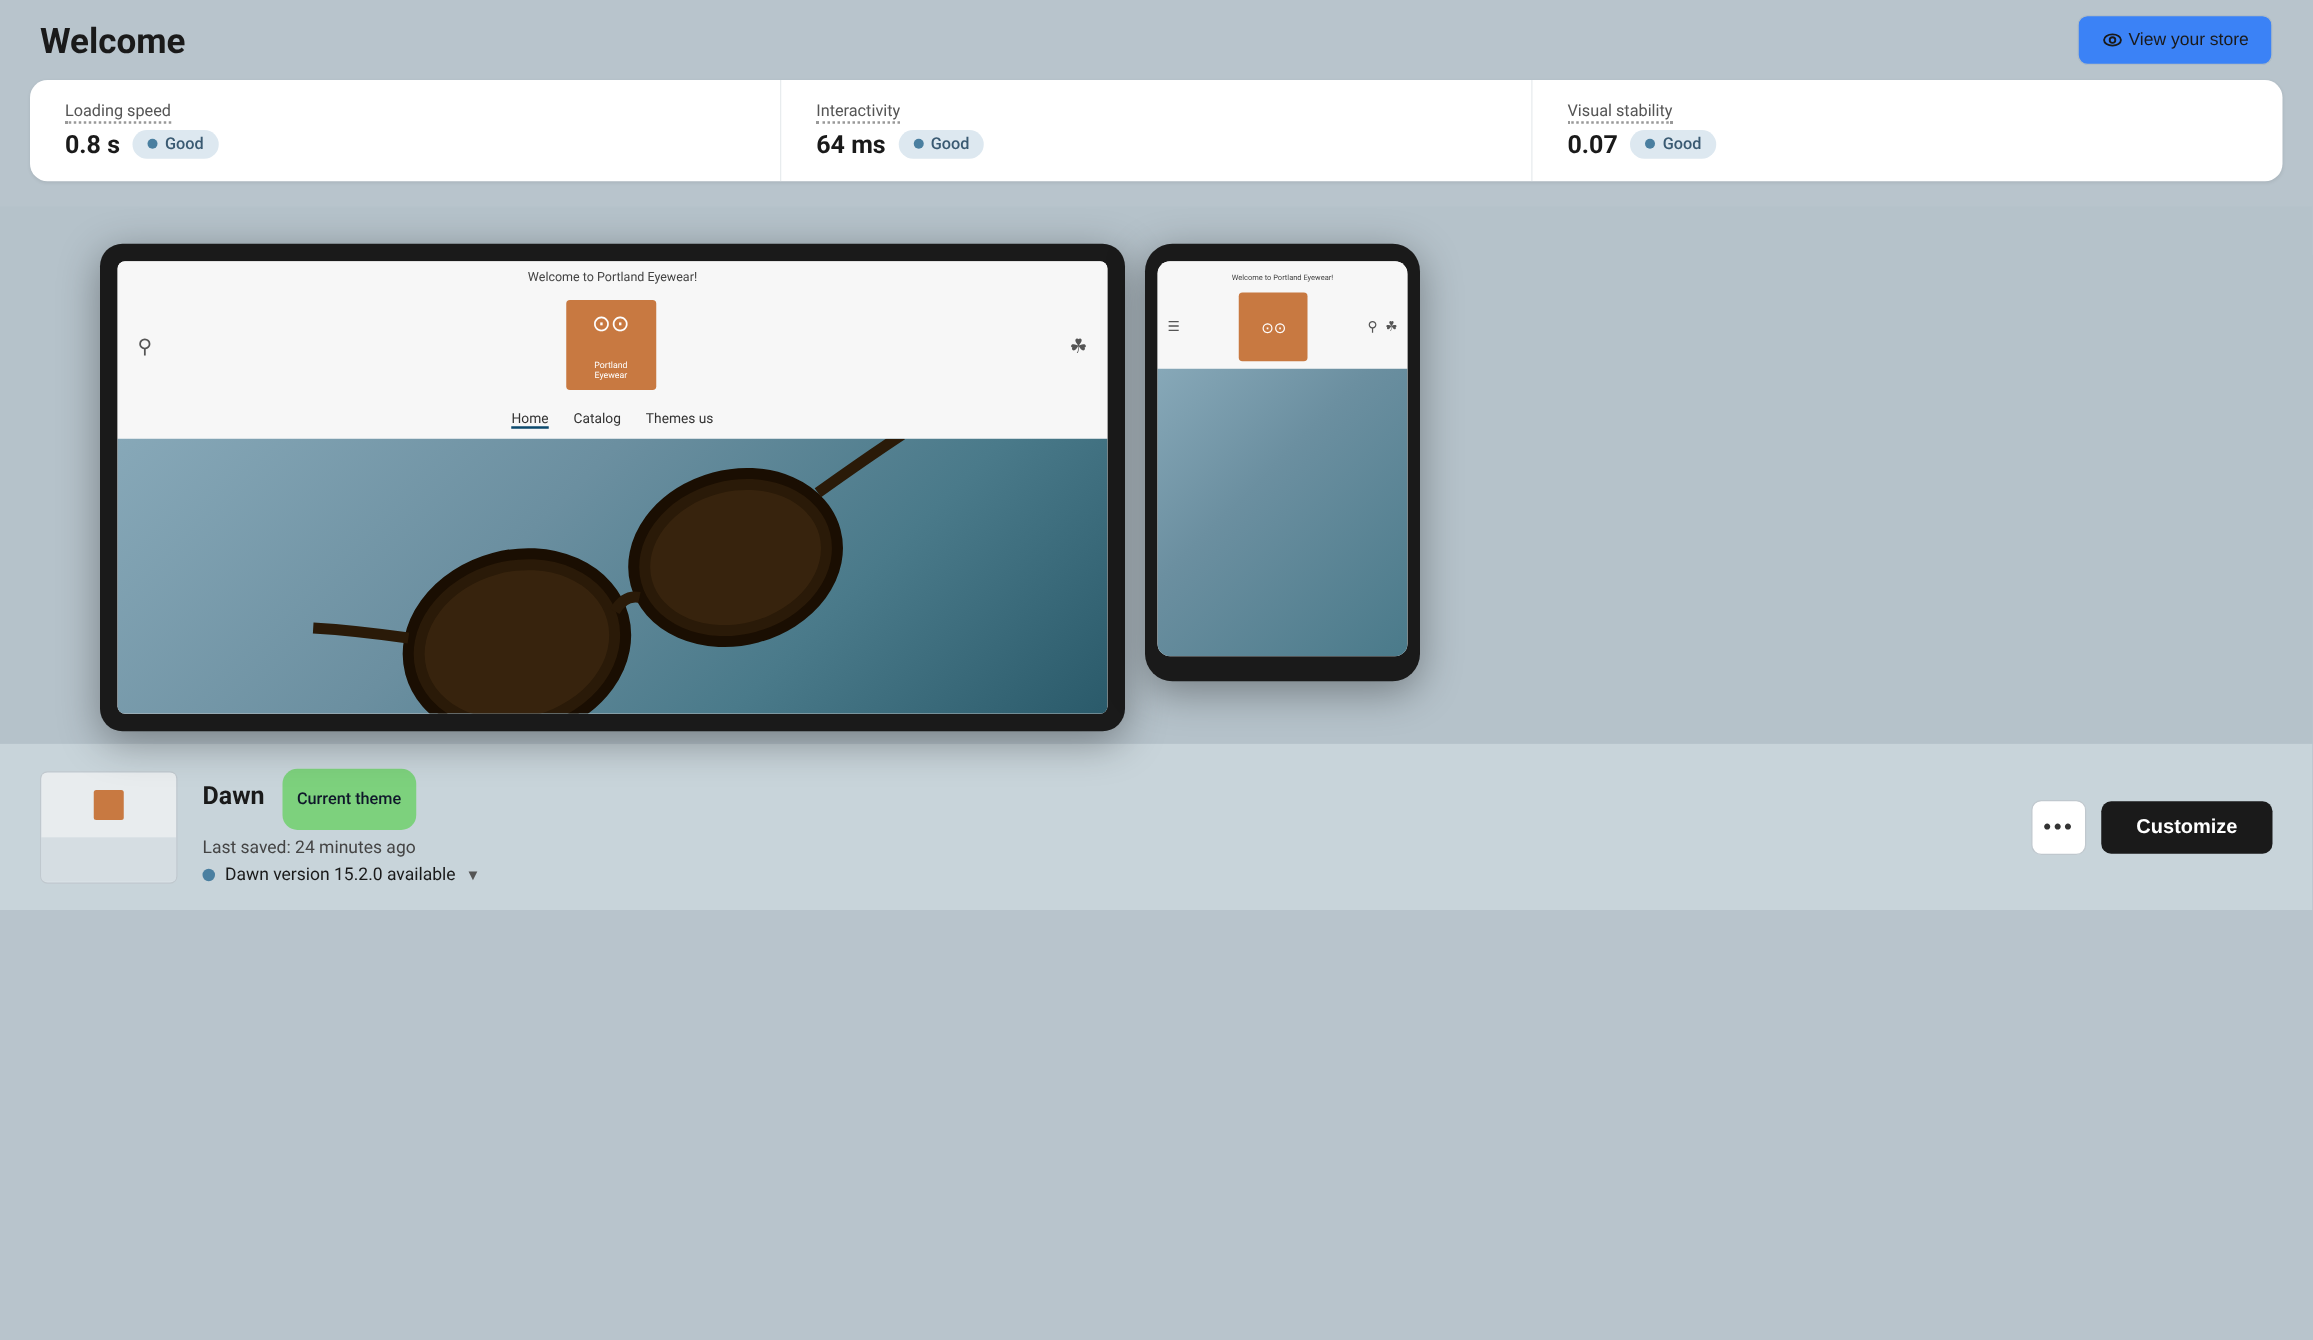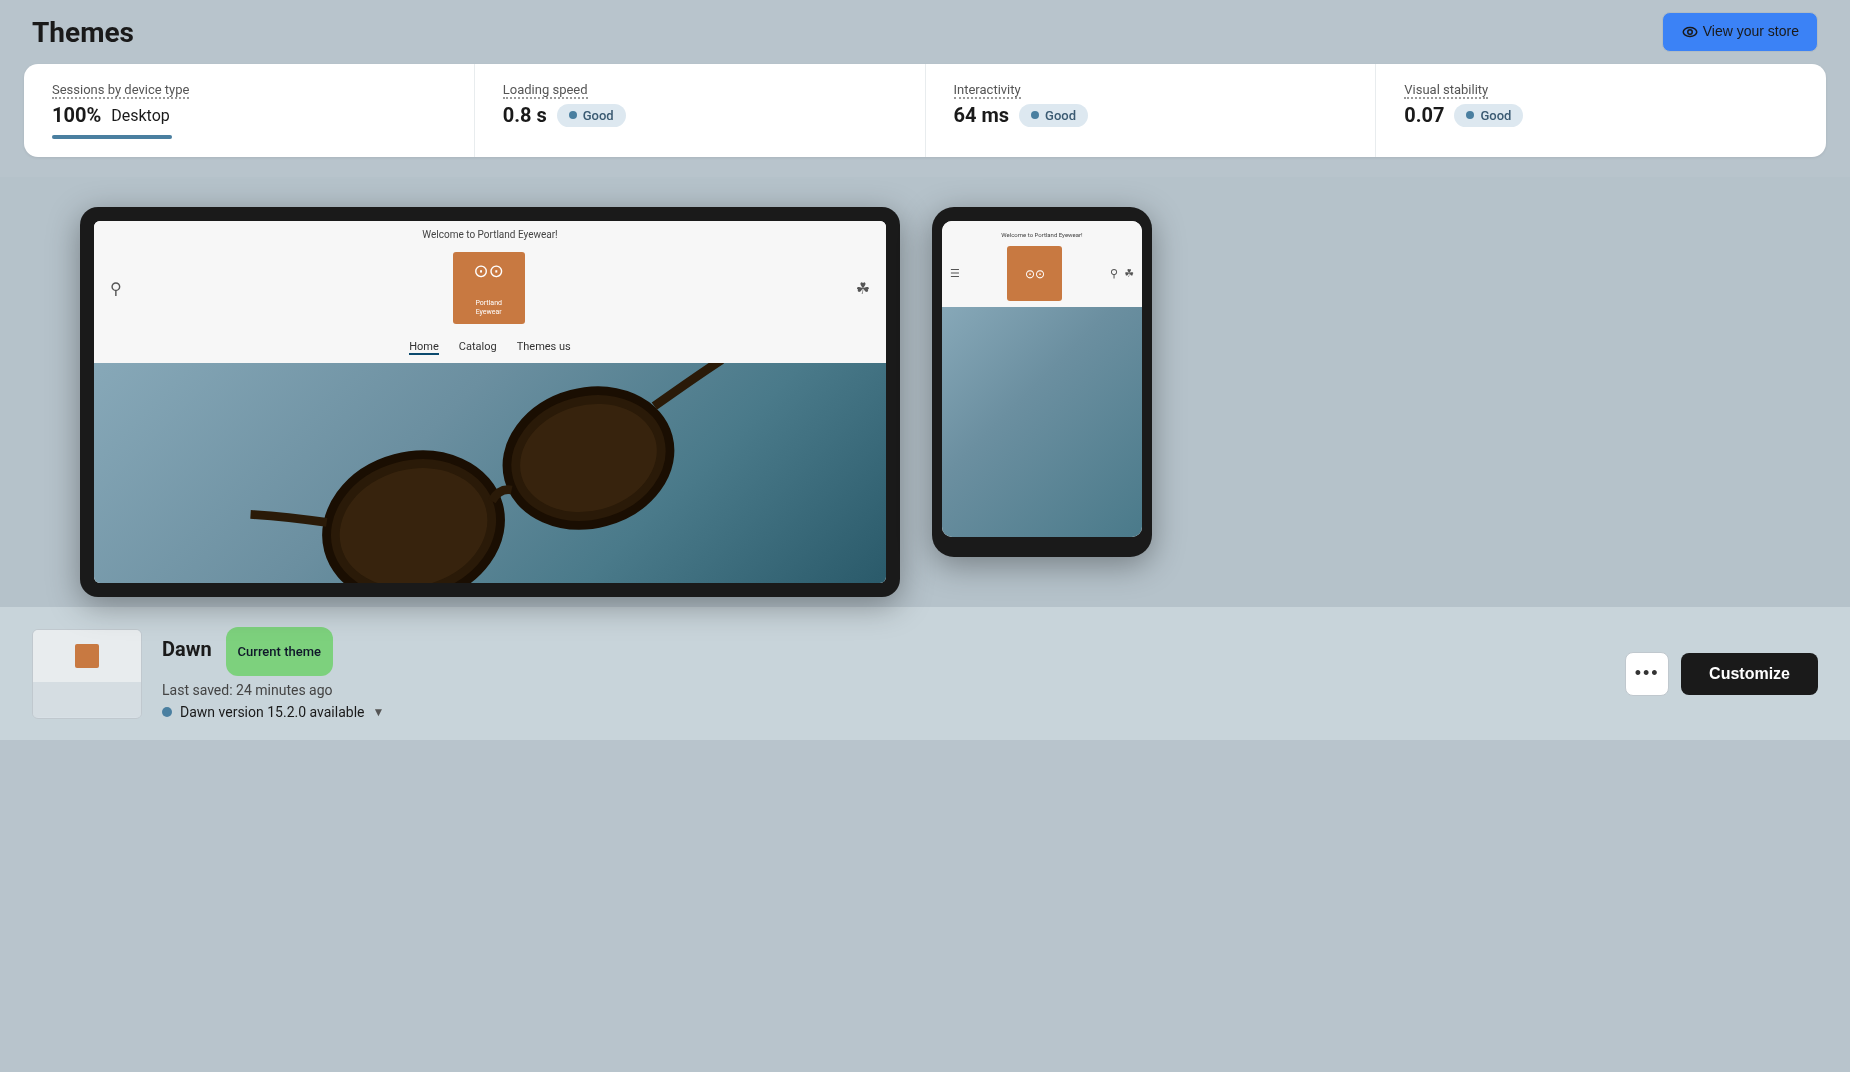--- a/index.html
+++ b/index.html
@@ -115,21 +115,21 @@
       border-radius: 2px;
       background: #4a7fa0;
     }
 
     
     .preview-area {
       margin: 20px 0 0 0;
       background: #b5c2ca;
       padding: 30px 80px 0 80px;
       display: flex;
-      gap: 32px;
+      gap: 16px;
       align-items: flex-start;
       min-height: 430px;
       position: relative;
     }
 
     
     .device-tablet {
       background: #1a1a1a;
       border-radius: 18px;
       padding: 14px;
@@ -364,44 +364,32 @@
       padding: 12px 28px;
       font-size: 16px;
       font-weight: 600;
       cursor: pointer;
     }
   </style>
 </head>
 <body>
 
 <div class="header">
-  <h1 class="header-title">Themes</h1>
+  <h1 class="header-title">Welcome</h1>
   <button class="view-store-btn">
     <svg viewBox="0 0 24 24" fill="none" stroke="currentColor" stroke-width="2">
       <ellipse cx="12" cy="12" rx="9" ry="6"></ellipse>
       <circle cx="12" cy="12" r="3"></circle>
     </svg>
     <span>View your store</span>
   </button>
 </div>
 
 <div class="stats-bar">
 
-  <div class="stat-card">
-    <div class="stat-label">
-      <span class="stat-dotted">Sessions by device type</span>
-    </div>
-    <div class="stat-value-row">
-      <span class="stat-value">100%</span>
-      <span class="stat-sub">Desktop</span>
-    </div>
-    <div class="progress-bar-container">
-      <div class="progress-bar-fill" style="width:100%;"></div>
-    </div>
-  </div>
 
   <div class="stat-card">
     <div class="stat-label">
       <span class="stat-dotted">Loading speed</span>
     </div>
     <div class="stat-value-row">
       <span class="stat-value">0.8 s</span>
       <span class="badge-good">
         <span class="badge-dot"></span>
         <span>Good</span>

